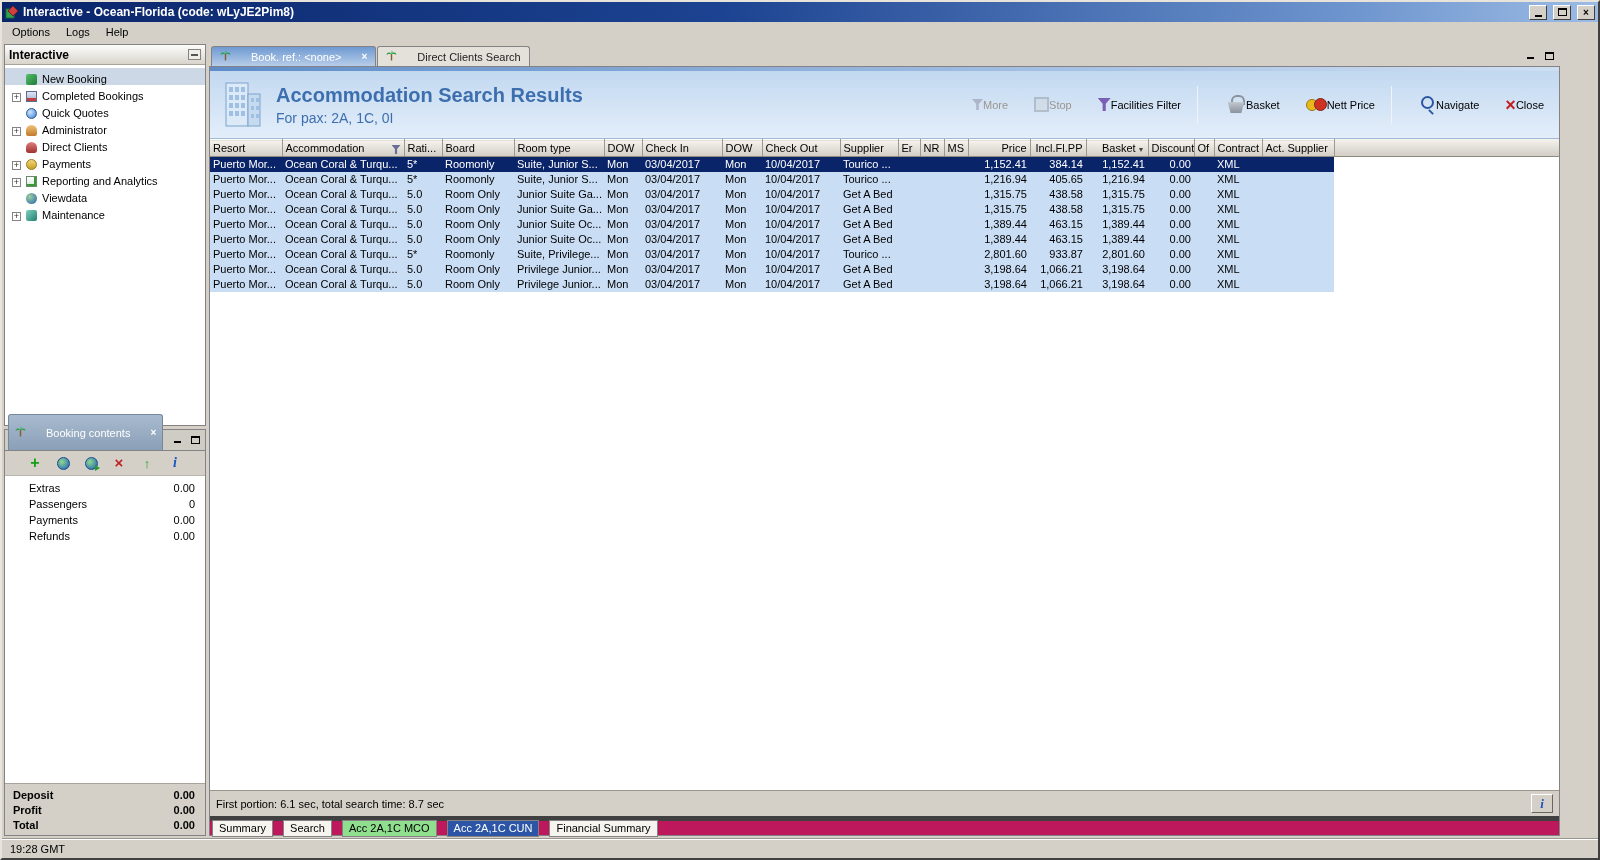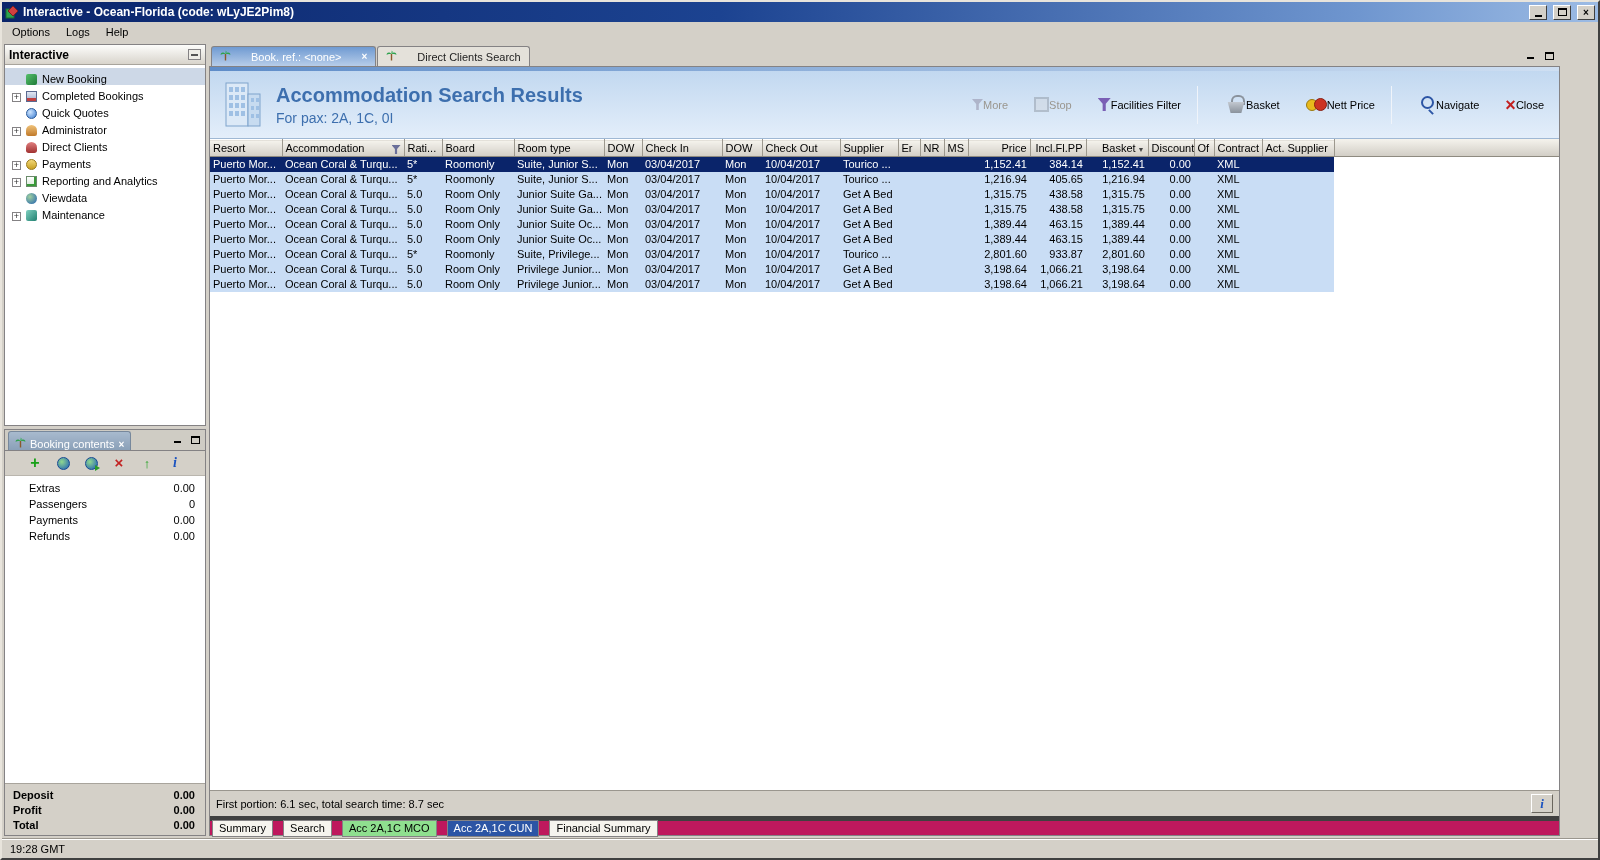--- a/index.html
+++ b/index.html
@@ -67,21 +67,21 @@
   .administrator-icon { background:linear-gradient(180deg,#f0c27a,#c07a2a); border-radius:50% 50% 20% 20%; }
   .direct-clients-icon { background:linear-gradient(180deg,#e08080,#a03030); border-radius:50% 50% 25% 25%; }
   .payments-icon { background:linear-gradient(180deg,#f2d878,#c8a020); border-radius:50%; border:1px solid #98781a; }
   .reporting-icon { background:linear-gradient(180deg,#ffffff,#d8e8d8); border:1px solid #6a8a6a; box-shadow:inset -2px -2px 0 #3a9a3a; }
   .viewdata-icon { background:radial-gradient(circle at 35% 35%,#9fd09f,#2060b0); border-radius:50%; }
   .maintenance-icon { background:linear-gradient(135deg,#80d0c0,#208070); border-radius:2px; }
   
   .booking-panel { flex:1; background:#d4d0c8; }
   .bc-header { height:21px; flex:0 0 21px; background:#cfccc4; display:flex; align-items:flex-end; justify-content:space-between; padding:0 3px; border-bottom:1px solid #848284; }
   .bc-tab {
-    height:19px; display:flex; align-items:flex-end; gap:4px; padding:0 6px;
+    height:36px; display:flex; align-items:center; gap:20px; padding:0 6px;
     background:linear-gradient(180deg,#a8bace,#8aa0b8);
     color:#fff; border:1px solid #77889c; border-bottom:none; border-radius:3px 3px 0 0; font-size:11px;
   }
   .bc-tab .tab-close { font-weight:bold; font-size:10px; color:#fff; }
   .bc-winbtns { display:flex; gap:4px; align-items:center; margin-bottom:4px; }
   .bc-toolbar { height:25px; flex:0 0 25px; background:#d4d0c8; display:flex; align-items:center; justify-content:center; gap:6px; border-bottom:1px solid #bab6ae; }
   .bc-btn { width:22px; height:20px; display:flex; align-items:center; justify-content:center; }
   .add-icon::before { content:'+'; color:#17a017; font-size:16px; font-weight:bold; line-height:12px; }
   .world-icon, .world-export-icon { width:13px; height:13px; border-radius:50%; background:radial-gradient(circle at 35% 35%,#8fd88f,#1c5cb8); border:1px solid #164a92; position:relative; }
   .world-export-icon::after { content:''; position:absolute; right:-3px; bottom:-2px; width:0; height:0; border-left:5px solid #2a9a2a; border-top:3px solid transparent; border-bottom:3px solid transparent; }

